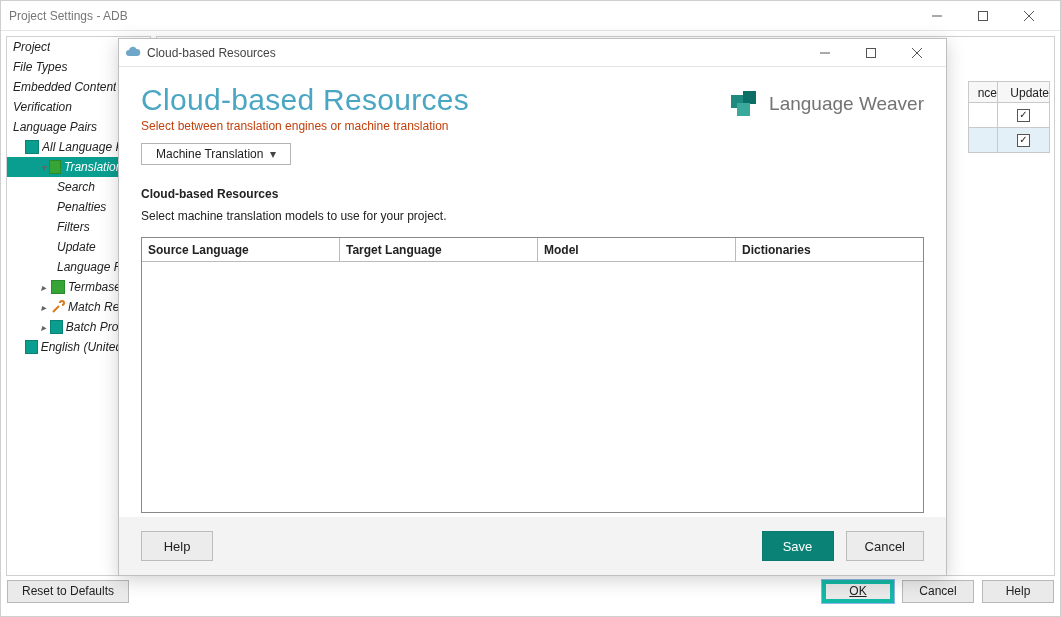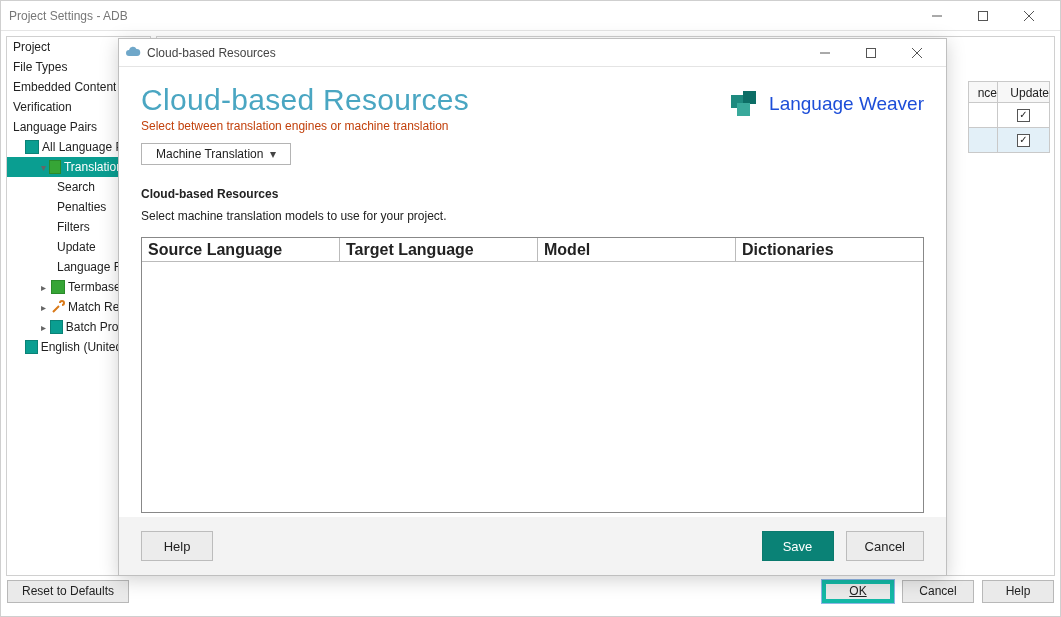--- a/index.html
+++ b/index.html
@@ -43,20 +43,21 @@
 
   
   .sidebar {
     width: 145px;
     border: 1px solid #d0d0d0;
     margin: 5px 0 40px 5px;
     background: #fff;
     font-size: 12px;
     overflow: hidden;
     white-space: nowrap;
+    font-style: italic;
   }
   .tree-row {
     height: 20px;
     display: flex; align-items: center;
     padding-left: 6px;
   }
   .tree-row.depth1 { padding-left: 18px; }
   .tree-row.depth2 { padding-left: 34px; }
   .tree-row.depth3 { padding-left: 50px; }
   .tree-row.selected {
@@ -165,21 +166,21 @@
     color:#4aa6c2;
     margin:6px 0 2px 0;
     letter-spacing:.3px;
   }
   .header-row {
     display:flex; align-items:flex-start;
   }
   .header-row .left { flex:1; }
   .subtitle { color:#c2410c; font-size:12px; margin:2px 0 10px 0; }
 
-  .lw-logo { display:flex; align-items:center; gap:12px; color:#1d4ed8; font-size:19px; margin-top:14px; font-weight:400;}
+  .lw-logo { display:flex; align-items:center; gap:12px; color:#737373; font-size:19px; margin-top:14px; font-weight:400;}
   .lw-mark { width:26px; height:26px; position:relative; }
   .lw-mark span { position:absolute; width:13px; height:13px; }
   .lw-mark .a { left:0; top:4px; background:#1e8a7f; }
   .lw-mark .b { left:12px; top:0; background:#0d6e66; }
   .lw-mark .c { left:6px; top:12px; background:#39a99b; }
 
   .engine-select {
     width:150px; height:22px;
     border:1px solid #b4b4b4;
     display:flex; align-items:center; padding:0 14px;
@@ -199,21 +200,21 @@
     overflow:hidden;
   }
   .grid-head {
     display:flex;
     height:24px;
   }
   .grid-head .gh {
     border-right:1px solid #bbb;
     border-bottom:1px solid #bbb;
     background:#fff;
-    font-weight:600; font-size:16px;
+    font-weight:600; font-size:12px;
     display:flex; align-items:center;
     padding-left:6px;
   }
   .grid-head .gh:last-child { border-right:none;text-align:center; }
 
   .modal-footer {
     height:58px;
     border-top:0;
     display:flex; align-items:center;
     padding:0 22px;

